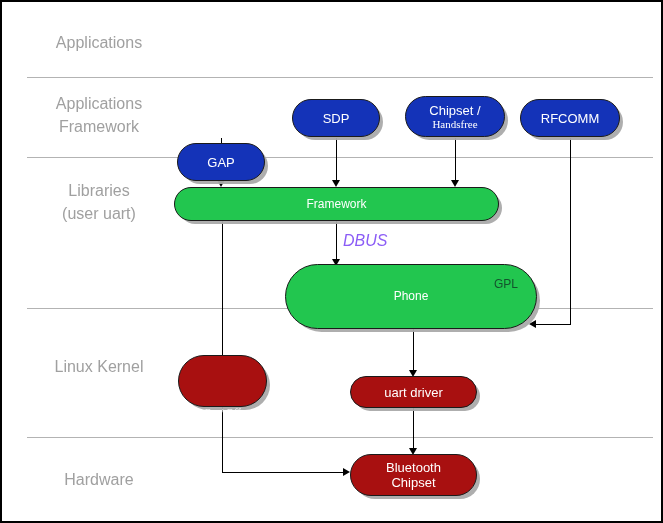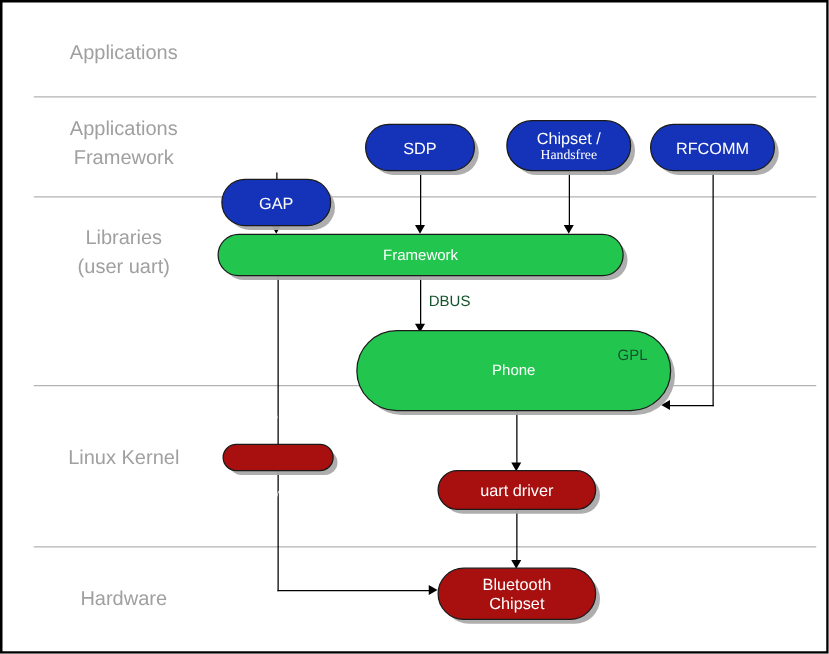--- a/index.html
+++ b/index.html
@@ -101,25 +101,26 @@
     border-left: 7px solid #000000;
   }
   .arrow-left {
     border-top: 4px solid transparent;
     border-bottom: 4px solid transparent;
     border-right: 7px solid #000000;
   }
 
   .edge-label {
     position: absolute;
-    color: #14532d;
-    font-size: 12px;
+    color: #8b5cf6;
+    font-size: 16px;
     line-height: 14px;
     z-index: 4;
     background: transparent;
+    font-style: italic;
   }
 </style>
 </head>
 <body>
 
 <div id="canvas">
 
   <div class="divider" style="top:75px;"></div>
   <div class="divider" style="top:155px;"></div>
   <div class="divider" style="top:306px;"></div>
@@ -181,21 +182,21 @@
 
   <div class="node green" style="left:172px; top:185px; width:325px; height:34px;">
     <span class="line1">Framework</span>
   </div>
 
   <div class="node green" style="left:283px; top:262px; width:252px; height:65px;">
     <span class="gpl-tag">GPL</span>
     <span class="line1">Phone</span>
   </div>
 
-  <div class="node red" style="left:176px; top:353px; width:89px; height:22px;gap:48px;">
+  <div class="node red" style="left:176px; top:353px; width:89px; height:52px;gap:48px;">
     <span class="line1">BT Power</span>
     <span class="line2">On / Off</span>
   </div>
 
   <div class="node red" style="left:348px; top:374px; width:127px; height:32px;">
     <span class="line1">uart driver</span>
   </div>
 
   <div class="node red" style="left:348px; top:452px; width:127px; height:42px;">
     <span class="line1">Bluetooth</span>

